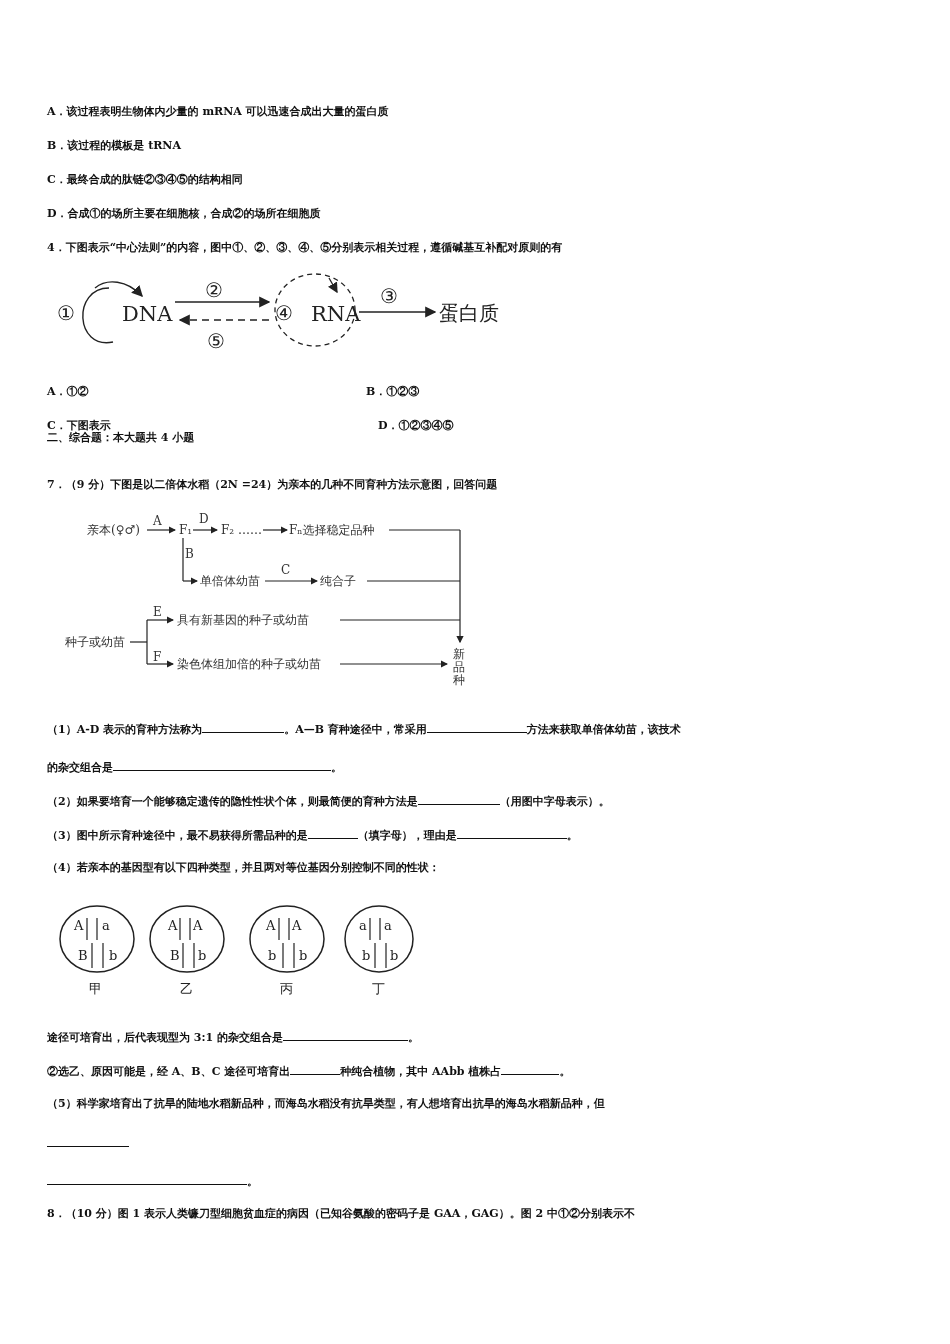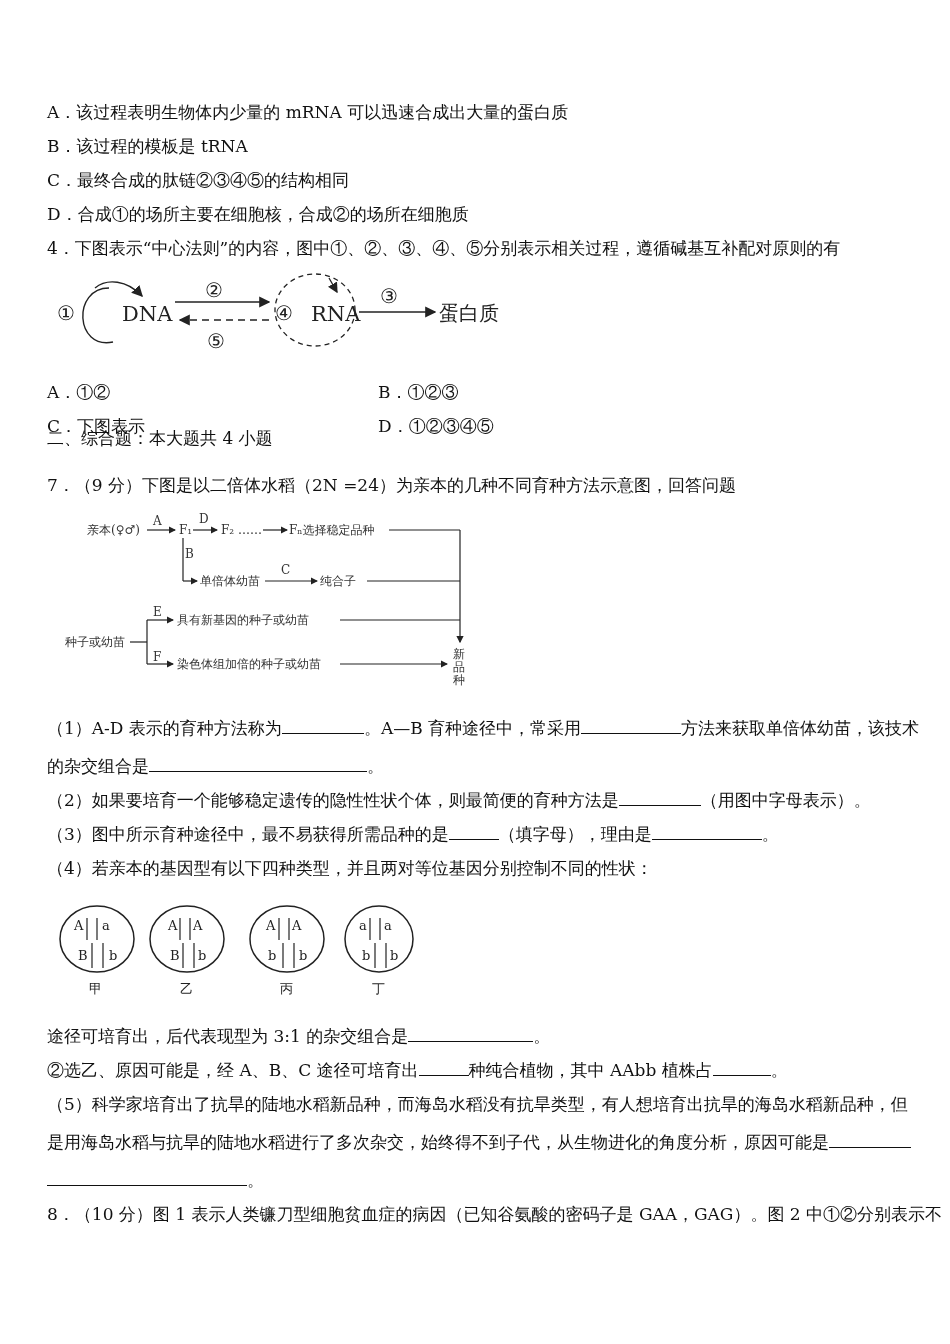--- a/index.html
+++ b/index.html
@@ -1,18 +1,18 @@
 <!DOCTYPE html>
 <html><head>
 <meta charset="utf-8">
 <style>
   html, body { margin: 0; padding: 0; background: #ffffff; }
   body { width: 950px; height: 1344px; position: relative; overflow: hidden;
          font-family: "DejaVu Serif", "Liberation Serif", serif; color: #111; }
-  .line { position: absolute; left: 47px; font-size: 17px; line-height: 20px; white-space: nowrap; font-weight: normal; }
+  .line { position: absolute; left: 47px; font-size: 11px; line-height: 20px; white-space: nowrap; font-weight: bold; }
   .blank { display: inline-block; border-bottom: 1.3px solid #111; height: 14px; vertical-align: baseline; }
   svg text { font-family: "DejaVu Serif", "Liberation Serif", serif; }
   .diagram { position: absolute; }
 </style>
 </head>
 <body>
 
 <div class="line" style="top:102px">
   <span>A．</span><span>该过程表明生物体内少量的 mRNA 可以迅速合成出大量的蛋白质</span>
 </div>
@@ -47,21 +47,21 @@
   <text x="228" y="50" font-size="20" fill="#222">④</text>
   <text x="264" y="51" font-size="21" fill="#222">RNA</text>
   <text x="333" y="33" font-size="20" fill="#222">③</text>
   <line x1="312" y1="42" x2="388" y2="42" stroke="#222" stroke-width="1.4" marker-end="url(#ah)"></line>
   <text x="392" y="50" font-size="20" fill="#222">蛋白质</text>
 </svg>
 
 <div class="line" style="top:382px">
   <span>A．</span><span>①②</span>
 </div>
-<div class="line" style="top:382px; left:378px">
+<div class="line" style="top:382px; left:366px">
   <span>B．</span><span>①②③</span>
 </div>
 <div class="line" style="top:416px">
   <span>C．</span><span>下图表示</span>
 </div>
 <div class="line" style="top:416px; left:378px">
   <span>D．</span><span>①②③④⑤</span>
 </div>
 
 <div class="line" style="top:428px">二、综合题：本大题共 4 小题</div>
@@ -177,19 +177,19 @@
 </svg>
 
 <div class="line" style="top:1026px">
   <span>途径可培育出，后代表现型为 3:1 的杂交组合是</span><span class="blank" style="width:125px"></span><span>。</span>
 </div>
 <div class="line" style="top:1060px">
   <span>②选乙、原因可能是，经 A、B、C 途径可培育出</span><span class="blank" style="width:50px"></span><span>种纯合植物，其中 AAbb 植株占</span><span class="blank" style="width:58px"></span><span>。</span>
 </div>
 <div class="line" style="top:1094px">（5）科学家培育出了抗旱的陆地水稻新品种，而海岛水稻没有抗旱类型，有人想培育出抗旱的海岛水稻新品种，但</div>
 <div class="line" style="top:1132px">
-  <span>是用海岛水稻与抗旱的陆地水稻进行了多次杂交，始终得不到子代，从生物进化的角度分析，原因可能是</span><span class="blank" style="width:82px"></span>
+  <span class="blank" style="width:82px"></span>
 </div>
 <div class="line" style="top:1170px">
   <span class="blank" style="width:200px"></span><span>。</span>
 </div>
 
 <div class="line" style="top:1204px">8．（10 分）图 1 表示人类镰刀型细胞贫血症的病因（已知谷氨酸的密码子是 GAA，GAG）。图 2 中①②分别表示不</div>
 
 </body></html>

